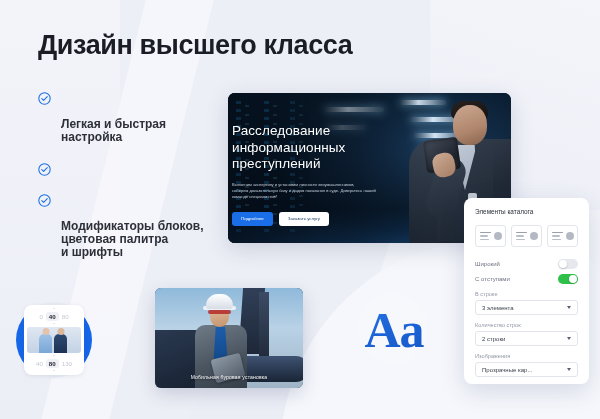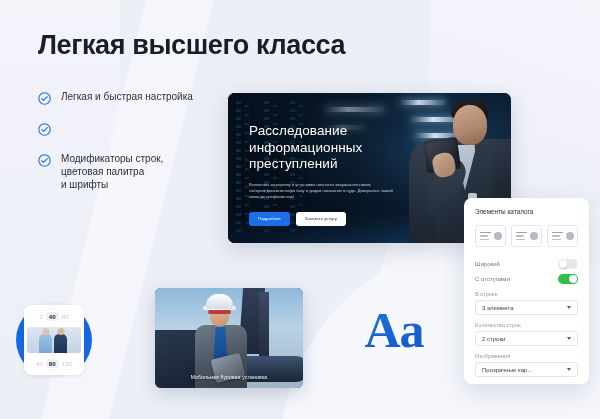--- a/index.html
+++ b/index.html
@@ -47,22 +47,23 @@
     color: #1b1d26; white-space: nowrap;
   }
 
   
   .feature-list { position: absolute; left: 38px; top: 90px; width: 186px; }
   .feature-item { display: flex; align-items: flex-start; margin-bottom: 17px; }
   .check-icon {
     flex: 0 0 auto; width: 13px; height: 13px; margin-top: 1px; margin-right: 10px;
   }
   .feature-text {
-    font-size: 10px; line-height: 13px; color: #2d3038; font-weight: 400;
+    font-size: 12px; line-height: 13px; color: #2d3038; font-weight: 700;
     white-space: pre-line;
+    margin-top: 28px;
   }
 
   
   .banner-card {
     position: absolute; left: 228px; top: 93px; width: 283px; height: 150px;
     border-radius: 7px; overflow: hidden;
     box-shadow: 0 6px 22px rgba(30,45,90,.17);
     background: #061423;
   }
   .banner-bg { position: absolute; inset: 0; overflow: hidden; }
@@ -150,21 +151,21 @@
     box-shadow: inset 0 0 5px rgba(0,0,0,.6);
   }
   .person-badge {
     position: absolute; right: 40px; top: 92px; width: 9px; height: 12px;
     border-radius: 2px; background: #e7edf5; opacity: .85;
   }
   .banner-overlay {
     position: absolute; inset: 0;
     background: linear-gradient(90deg, rgba(4,12,22,.82) 0%, rgba(4,12,22,.45) 46%, rgba(4,12,22,.05) 72%);
   }
-  .banner-content { position: absolute; left: 21px; top: 30px; right: 100px; }
+  .banner-content { position: absolute; left: 4px; top: 30px; right: 100px; }
   .banner-title {
     font-size: 13.5px; line-height: 16.5px; font-weight: 400; color: #ffffff;
     white-space: pre-line; letter-spacing: .1px;
   }
   .banner-desc {
     margin-top: 9px; font-size: 4.1px; line-height: 6.4px;
     color: rgba(226,236,247,.82); white-space: pre-line; width: 152px;
   }
   .banner-buttons { display: flex; gap: 6px; margin-top: 11px; }
   .btn {
@@ -354,21 +355,21 @@
 
 <div class="bg-root">
   <div class="bg-band-left"></div>
   <div class="bg-diag-a"></div>
   <div class="bg-diag-b"></div>
   <div class="bg-topright"></div>
   <div class="bg-arc2"></div>
   <div class="bg-arc"></div>
 </div>
 
-<h1 class="page-title">Легкая высшего класса</h1>
+<h1 class="page-title">Дизайн высшего класса</h1>
 
 <div class="feature-list">
   <div class="feature-item">
     <span class="check-icon">
       <svg viewBox="0 0 16 16" width="13" height="13">
         <circle cx="8" cy="8" r="7" fill="none" stroke="#1b6ee0" stroke-width="1.3"></circle>
         <path d="M4.6 8.2 L6.9 10.4 L11.4 5.6" fill="none" stroke="#1b6ee0" stroke-width="1.3" stroke-linecap="round" stroke-linejoin="round"></path>
       </svg>
     </span>
     <span class="feature-text">Легкая и быстрая настройка</span>
@@ -381,21 +382,21 @@
       </svg>
     </span>
   </div>
   <div class="feature-item">
     <span class="check-icon">
       <svg viewBox="0 0 16 16" width="13" height="13">
         <circle cx="8" cy="8" r="7" fill="none" stroke="#1b6ee0" stroke-width="1.3"></circle>
         <path d="M4.6 8.2 L6.9 10.4 L11.4 5.6" fill="none" stroke="#1b6ee0" stroke-width="1.3" stroke-linecap="round" stroke-linejoin="round"></path>
       </svg>
     </span>
-    <span class="feature-text">Модификаторы строк,
+    <span class="feature-text">Модификаторы блоков,
 цветовая палитра
 и шрифты</span>
   </div>
 </div>
 
 <div class="banner-card">
   <div class="banner-bg">
     <div class="banner-room"></div>
     <div class="rack r1"></div>
     <div class="rack r2"></div>

